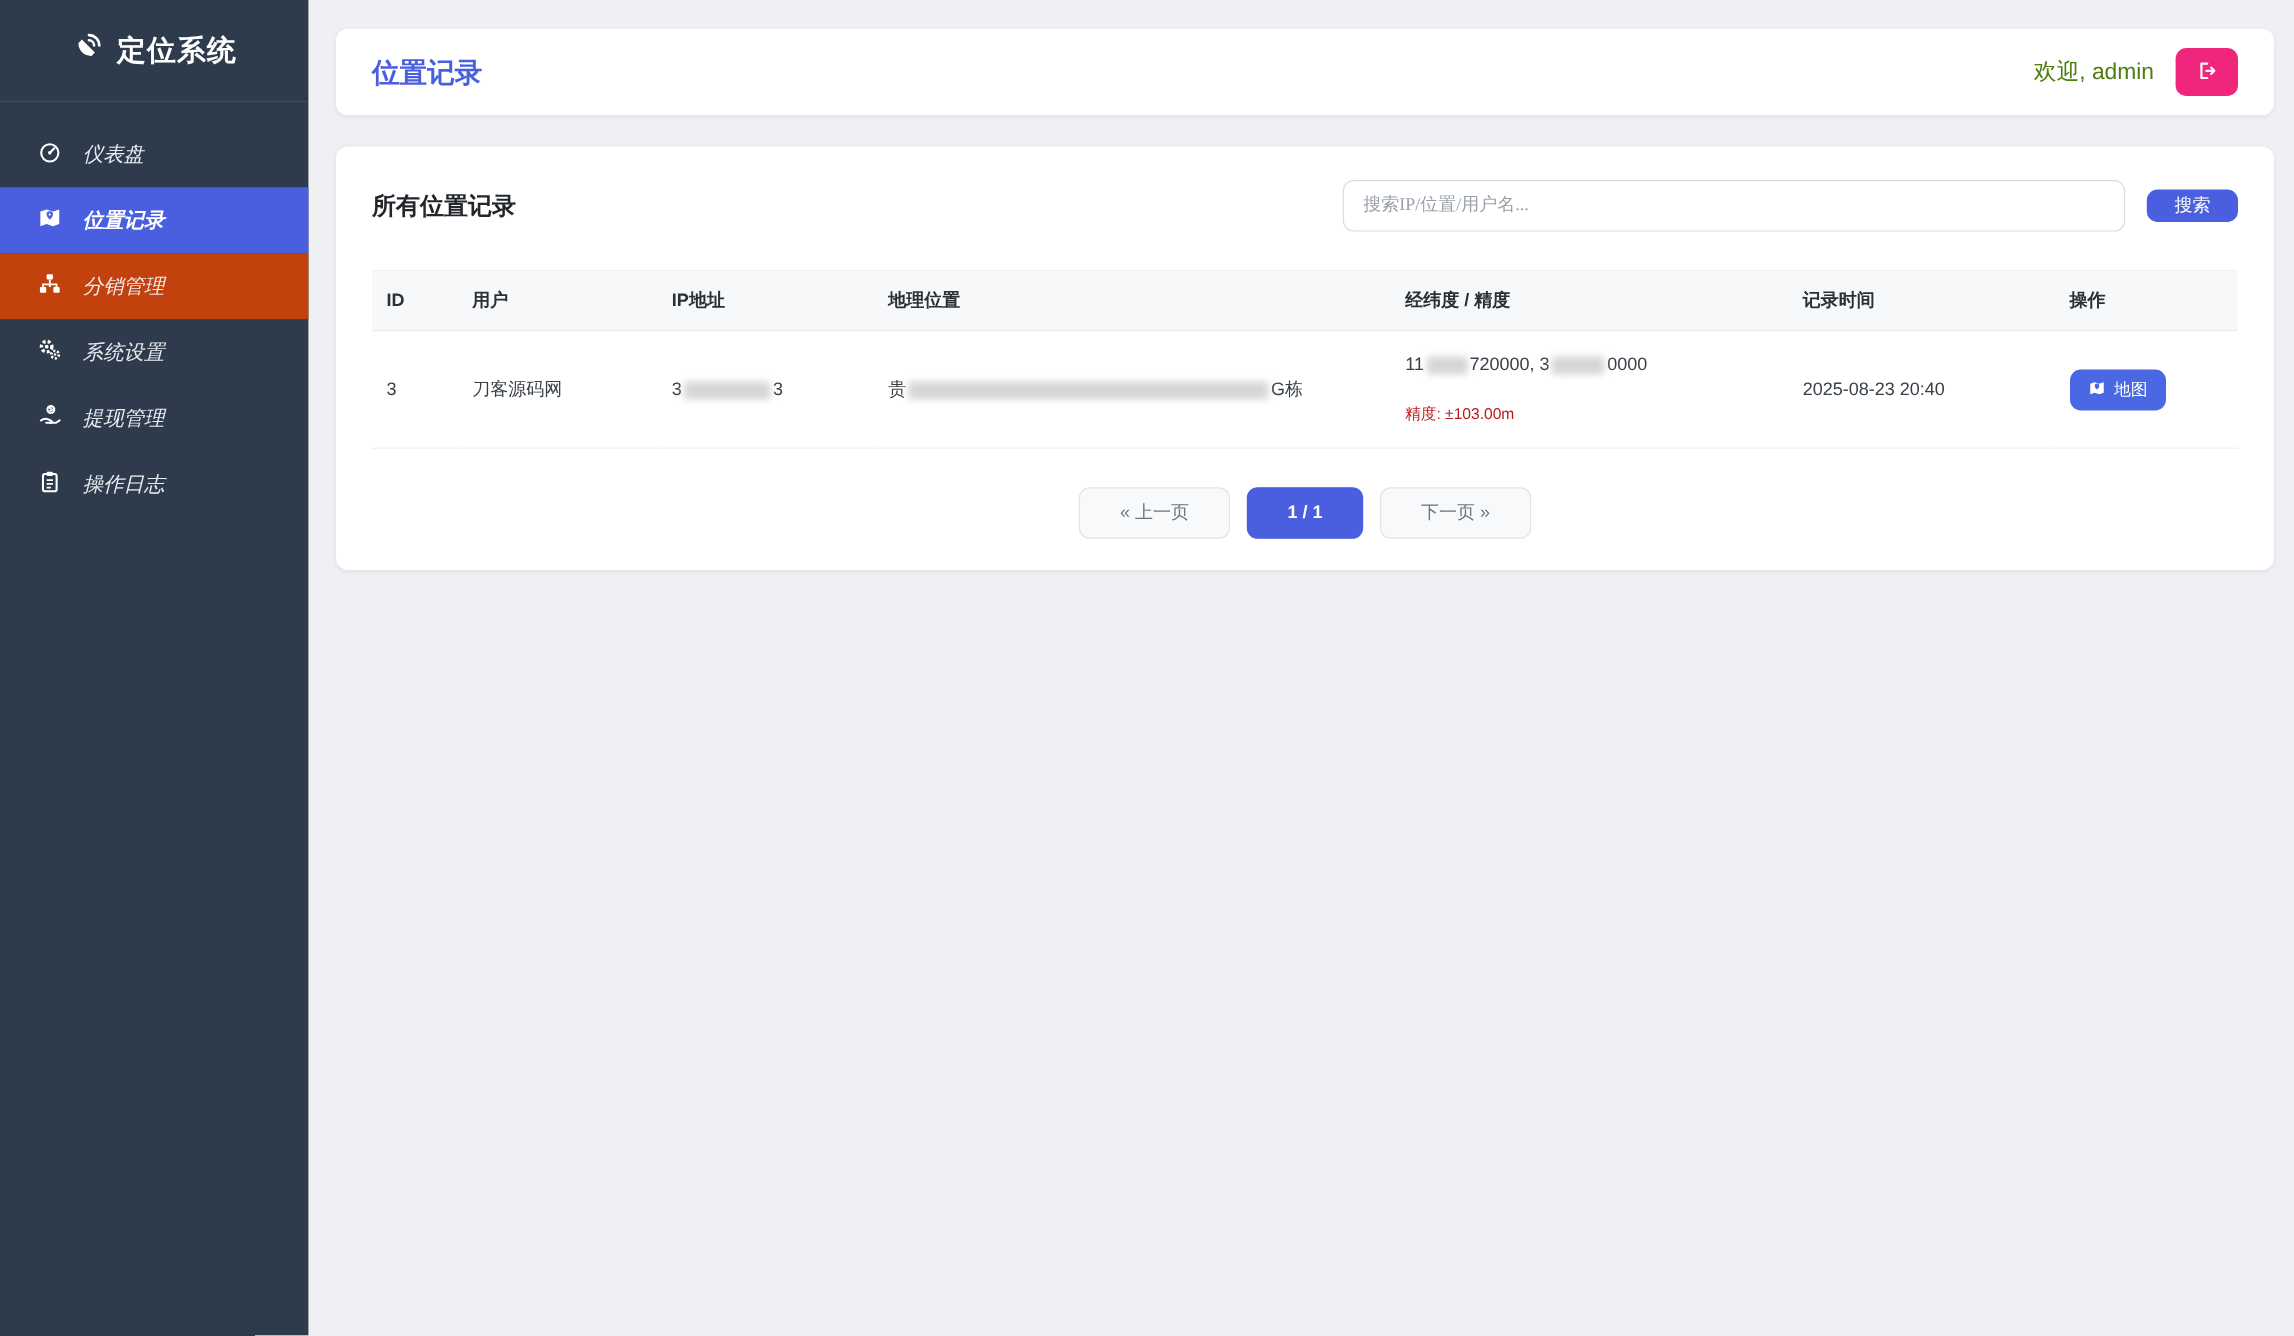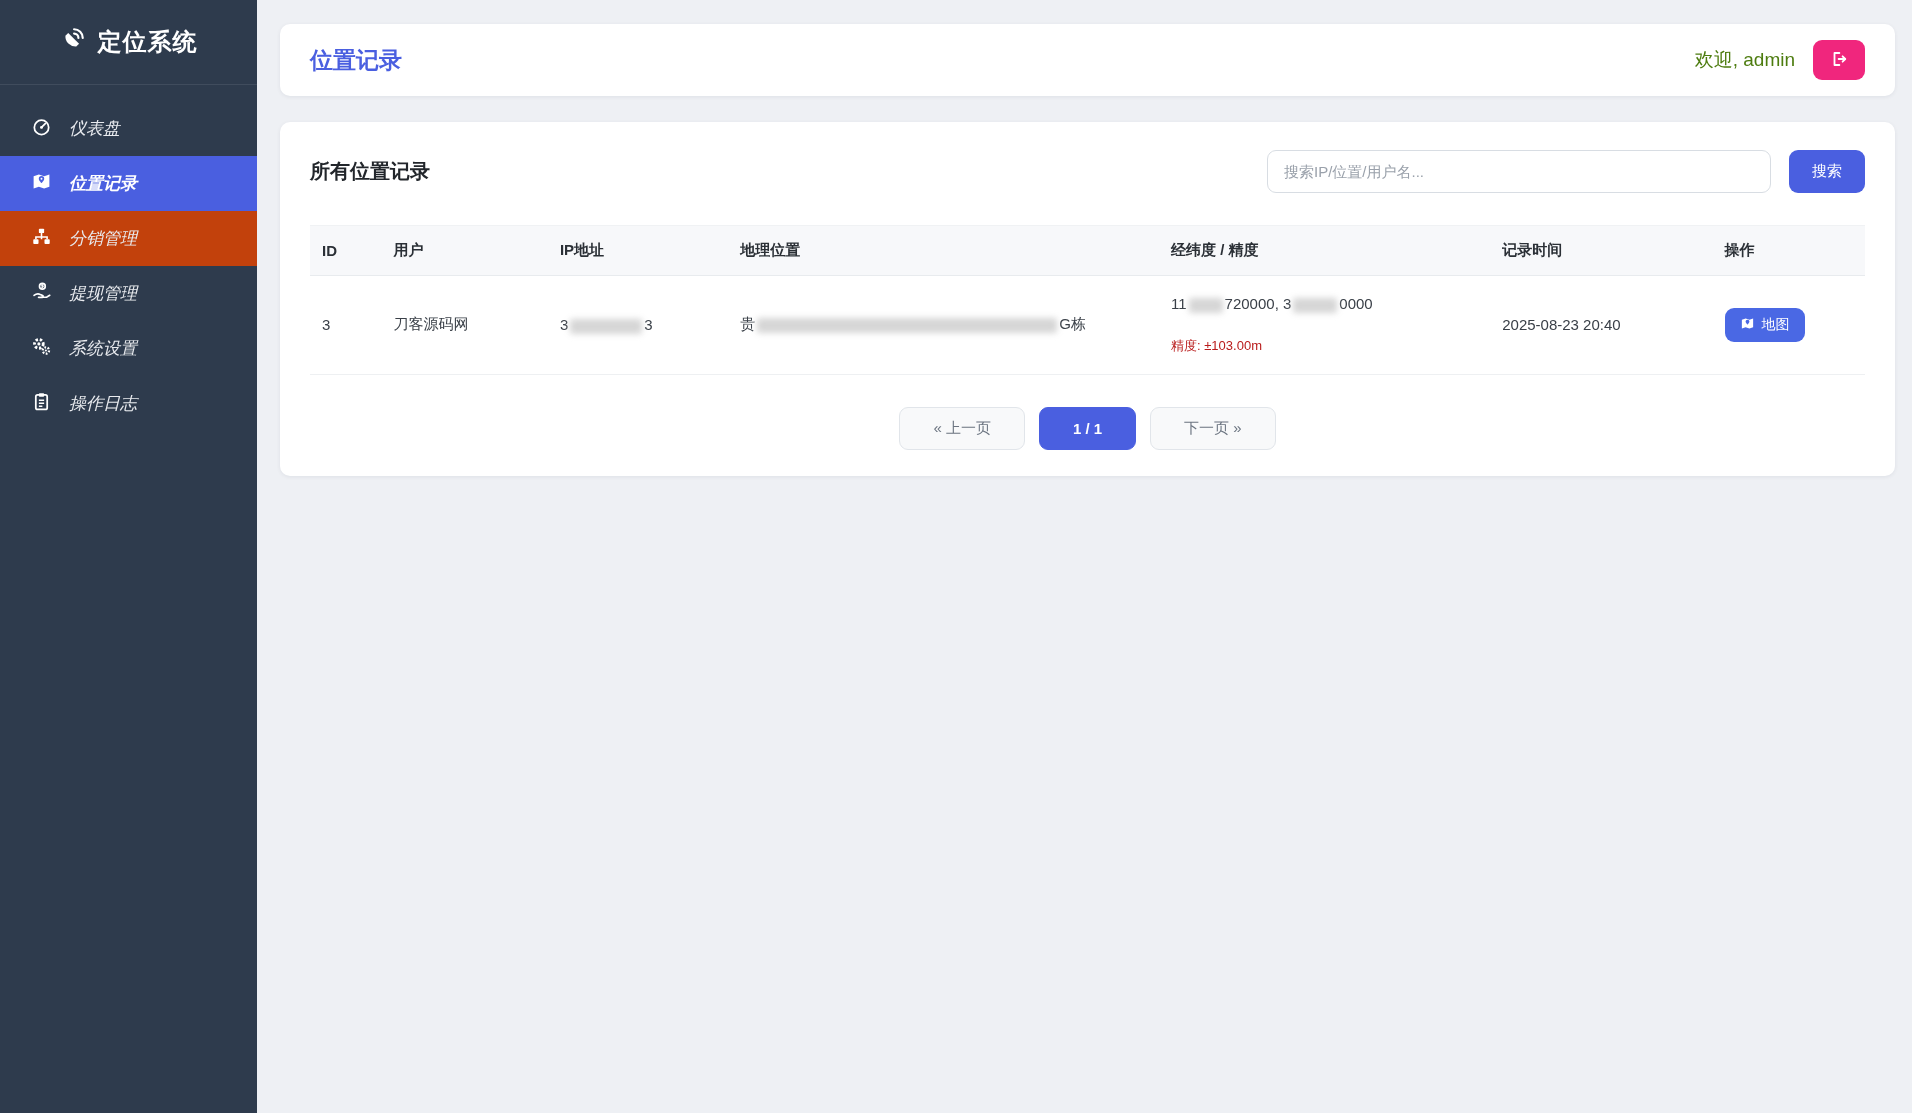--- a/index.html
+++ b/index.html
@@ -51,27 +51,27 @@
   }
   .logout-btn svg { width:18px; height:18px; }
   .content-card { padding:28px 30px 26px 30px; }
   .content-head {
     display:flex; align-items:center; justify-content:space-between;
     margin-bottom:32px;
   }
   .card-title { font-size:20px; font-weight:bold; color:#22262b; }
   .search-area { display:flex; align-items:center; gap:18px; }
   .search-input {
-    width:504px; height:43px; border:1px solid #d8dde3; border-radius:9px;
+    width:652px; height:43px; border:1px solid #d8dde3; border-radius:9px;
     padding:0 16px; font-size:15px; color:#333; outline:none;
-    font-family:Liberation Sans, sans-serif;
+    font-family:Liberation Serif, serif;
   }
   .search-input::placeholder { color:#9aa1ab; }
   .search-btn {
-    height:43px; padding:0 23px; border:none; border-radius:9px;
+    height:27px; padding:0 23px; border:none; border-radius:9px;
     background:#4a5fe0; color:#fff; font-size:15px; cursor:pointer;
     font-family:"Liberation Sans","DejaVu Sans",sans-serif;
   }
   
   table { width:100%; border-collapse:collapse; table-layout:fixed; }
   col.c-id{width:4.6%} col.c-user{width:10.7%} col.c-ip{width:11.6%}
   col.c-loc{width:27.7%} col.c-coord{width:21.3%} col.c-time{width:14.3%}
   col.c-act{width:9.8%}
   thead th {
     background:#f7f8fa; text-align:left; font-size:15px; font-weight:bold;
@@ -152,39 +152,39 @@
           <rect x="9" y="3" width="6" height="5" rx="1"></rect>
           <rect x="2.6" y="15" width="6" height="5.5" rx="1"></rect>
           <rect x="15.4" y="15" width="6" height="5.5" rx="1"></rect>
           <path d="M12 8v3.5M5.6 15v-2.5h12.8V15M12 11.5V15" stroke="#fff" stroke-width="1.8" fill="none"></path>
         </svg>
       </span>
       <span>分销管理</span>
     </div>
     <div class="nav-item">
       <span>
+        <svg viewBox="0 0 24 24" fill="none" stroke="#fff">
+          <circle cx="9" cy="9" r="5" stroke-width="3.2" stroke-dasharray="2.7 2.1"></circle>
+          <circle cx="9" cy="9" r="1.8" fill="#fff" stroke="none"></circle>
+          <circle cx="17" cy="16.5" r="3.6" stroke-width="2.6" stroke-dasharray="2 1.7"></circle>
+          <circle cx="17" cy="16.5" r="1.2" fill="#fff" stroke="none"></circle>
+        </svg>
+      </span>
+      <span>系统设置</span>
+    </div>
+    <div class="nav-item">
+      <span>
         <svg viewBox="0 0 24 24" fill="none" stroke="#fff" stroke-width="1.9" stroke-linecap="round">
           <circle cx="13" cy="6" r="3.3"></circle>
           <path d="M13 4.3v3.4M11.8 7h1.9a.85.85 0 0 0 0-1.7h-1.4a.85.85 0 0 1 0-1.7h1.9" stroke-width="1.1"></path>
           <path d="M3.5 16.5c2.6-2.1 4.6-2.4 7.1-1.1l2.7 1.3c1 .5.6 2-.6 2H8.6"></path>
           <path d="M12.2 18.6h5.6l3.6-2.3"></path>
         </svg>
       </span>
       <span>提现管理</span>
-    </div>
-    <div class="nav-item">
-      <span>
-        <svg viewBox="0 0 24 24" fill="none" stroke="#fff">
-          <circle cx="9" cy="9" r="5" stroke-width="3.2" stroke-dasharray="2.7 2.1"></circle>
-          <circle cx="9" cy="9" r="1.8" fill="#fff" stroke="none"></circle>
-          <circle cx="17" cy="16.5" r="3.6" stroke-width="2.6" stroke-dasharray="2 1.7"></circle>
-          <circle cx="17" cy="16.5" r="1.2" fill="#fff" stroke="none"></circle>
-        </svg>
-      </span>
-      <span>系统设置</span>
     </div>
     <div class="nav-item">
       <span>
         <svg viewBox="0 0 24 24" fill="none" stroke="#fff" stroke-width="2">
           <rect x="5.5" y="4.5" width="13" height="16.5" rx="2"></rect>
           <rect x="9" y="2.5" width="6" height="4" rx="1" fill="#fff" stroke="none"></rect>
           <path d="M9 10.5h6M9 14h6M9 17.5h4" stroke-width="1.7"></path>
         </svg>
       </span>
       <span>操作日志</span>

